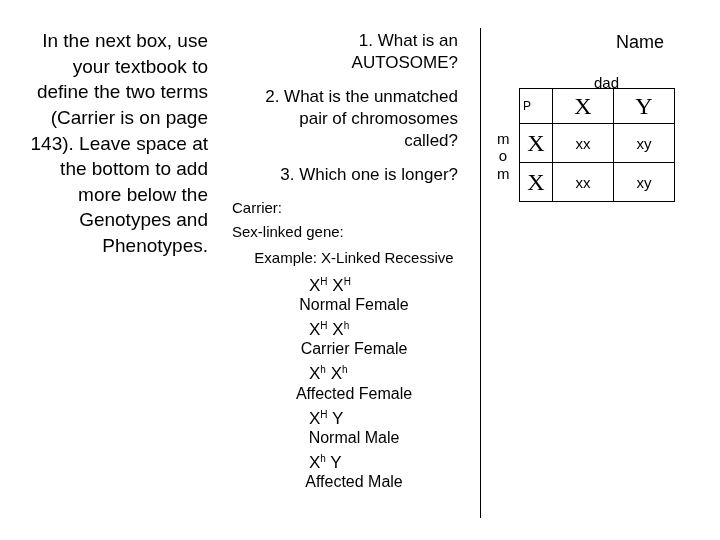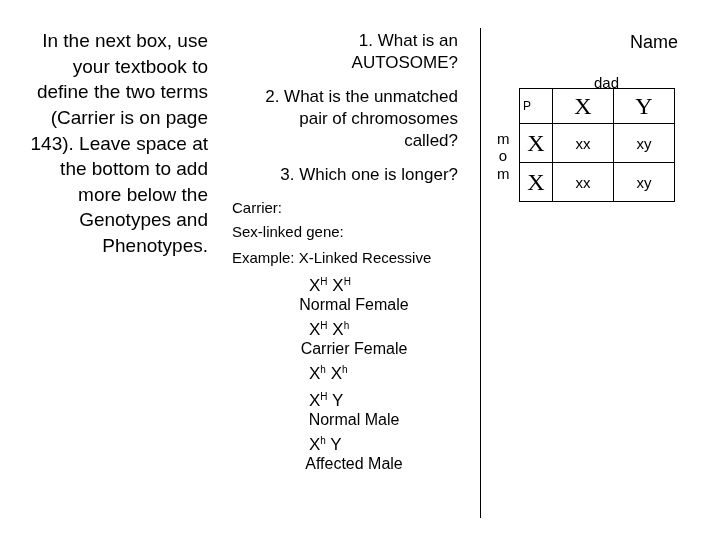--- a/index.html
+++ b/index.html
@@ -37,21 +37,21 @@
   }
   .defs {
     font-size: 15px;
     padding: 2px 4px 0 4px;
     line-height: 1.25;
   }
   .defs div { margin-bottom: 6px; }
   .example {
     font-size: 15px;
     padding: 0 4px;
-    text-align: left;
+    text-align: center;
     line-height: 1.3;
   }
   .gp-table {
     padding: 2px 4px 0 4px;
     font-size: 16px;
   }
   .gp-row {
     display: flex;
     align-items: center;
     margin: 6px 0;
@@ -59,21 +59,21 @@
   }
   .geno {
     width: 90px;
     font-family: Arial, sans-serif;
   }
   .geno .big { font-size: 17px; }
   .geno sup { font-size: 10px; vertical-align: super; }
   .pheno { }
   .name-label {
     position: absolute;
-    right: 42px;
+    right: 56px;
     top: 32px;
     font-size: 18px;
   }
   .dad-label {
     position: absolute;
     left: 594px;
     top: 74px;
     font-size: 15px;
   }
   .mom-label {
@@ -123,20 +123,21 @@
     <div class="gp-row">
       <span class="geno"><span class="big">X</span><sup>H</sup><span class="big"> X</span><sup>H</sup></span>
       <span class="pheno">Normal Female</span>
     </div>
     <div class="gp-row">
       <span class="geno"><span class="big">X</span><sup>H</sup><span class="big"> X</span><sup>h</sup></span>
       <span class="pheno">Carrier Female</span>
     </div>
     <div class="gp-row">
       <span class="geno"><span class="big">X</span><sup>h</sup><span class="big"> X</span><sup>h</sup></span>
+      <span class="pheno">Affected Female</span>
     </div>
     <div class="gp-row">
       <span class="geno"><span class="big">X</span><sup>H</sup><span class="big"> Y</span><sup></sup></span>
       <span class="pheno">Normal Male</span>
     </div>
     <div class="gp-row">
       <span class="geno"><span class="big">X</span><sup>h</sup><span class="big"> Y</span><sup></sup></span>
       <span class="pheno">Affected Male</span>
     </div>
   </div>

